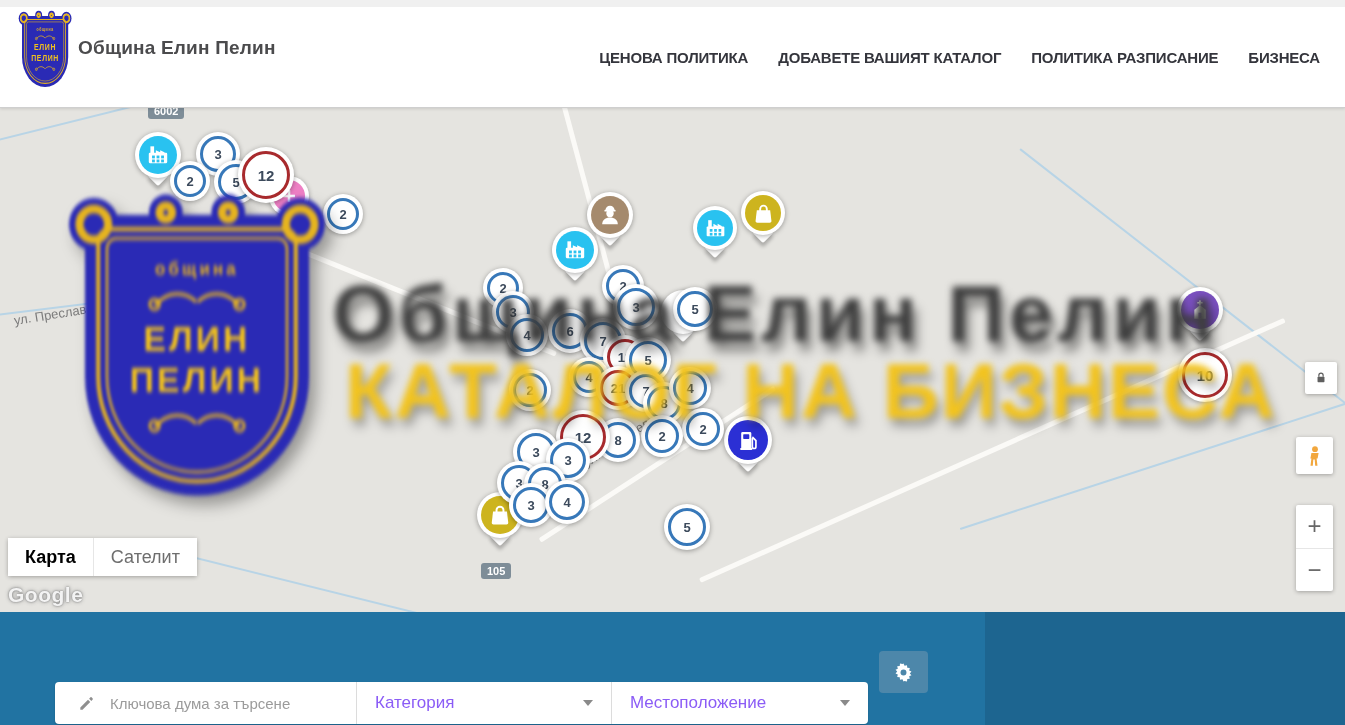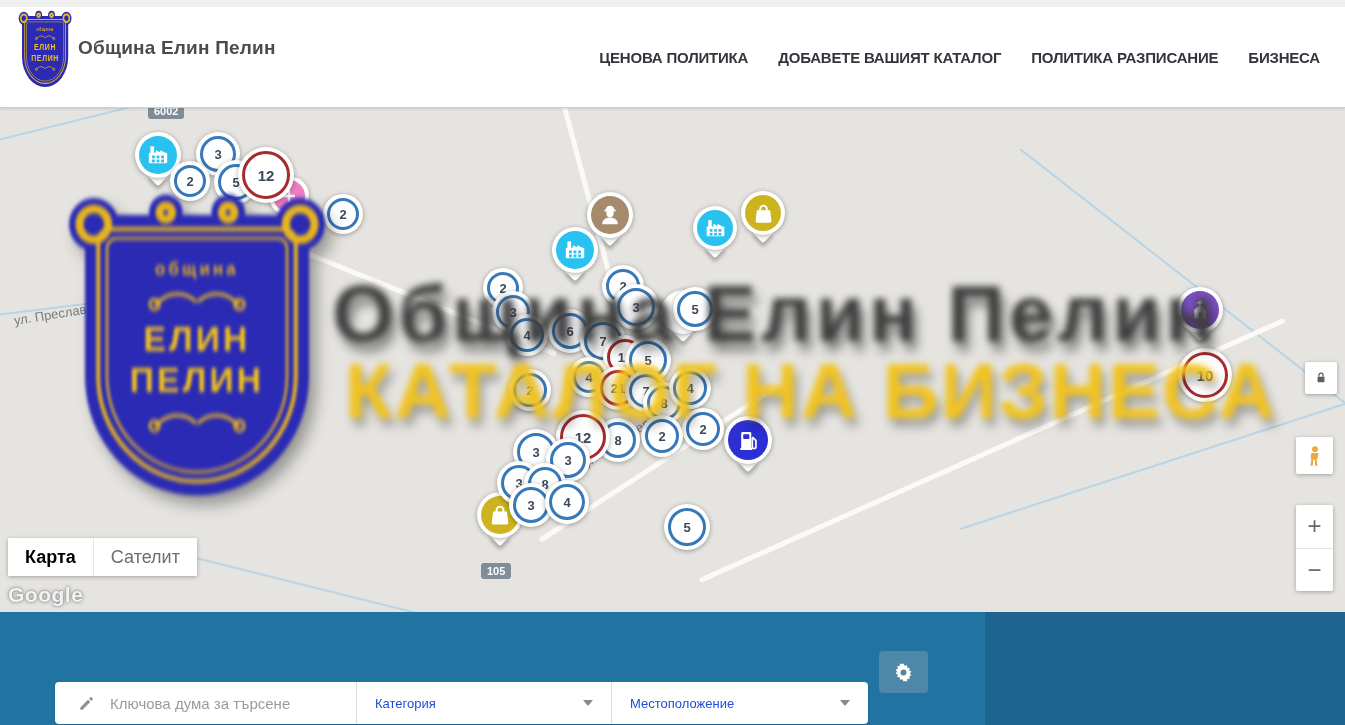--- a/index.html
+++ b/index.html
@@ -79,21 +79,21 @@
   .action-panel { position:absolute; left:985px; top:0; width:360px; height:113px; background:var(--panel_blue); }
   .search-group { position:absolute; left:55px; top:38px; width:813px; height:42px; background:#fff; border-radius:4px; display:flex; box-shadow:0 1px 2px rgba(0,0,0,.2);margin-top:32px; }
   .seg { display:flex; align-items:center; height:100%; }
   .seg-keyword { width:302px; border-right:1px solid #dcdcdc; }
   .seg-keyword svg { margin:0 14px 0 22px; flex:none; }
   .seg-keyword input { border:none; outline:none; width:220px; font-size:15px; color:#555; font-family:"Liberation Sans",sans-serif; }
   .seg-keyword input::placeholder { color:#9b9b9b; opacity:1; }
   .seg-select { justify-content:space-between; padding:0 18px; cursor:pointer; }
   .seg-category { width:255px; border-right:1px solid #dcdcdc; }
   .seg-location { width:256px; }
-  .seg-select .sel-text { font-size:13px; color:#1d4ed8; }
+  .seg-select .sel-text { font-size:17px; color:#8b5cf6; }
   .caret { width:0; height:0; border-left:5px solid transparent; border-right:5px solid transparent; border-top:6px solid #8a8a8a; }
   .gear-btn { position:absolute; left:879px; top:39px; width:49px; height:42px; background:var(--gear_btn_blue); border:none; border-radius:4px; display:flex; align-items:center; justify-content:center; cursor:pointer; }
   .search-btn { position:absolute; left:1016px; top:38px; width:304px; height:42px; background:var(--button_yellow); border:none; border-radius:3px; display:flex; align-items:center; justify-content:center; gap:10px; cursor:pointer; }
   .search-btn span { color:#fff; font-size:17px; font-weight:bold; letter-spacing:.8px; }
 </style>
 </head>
 <body>
 
 <div class="page">
 

